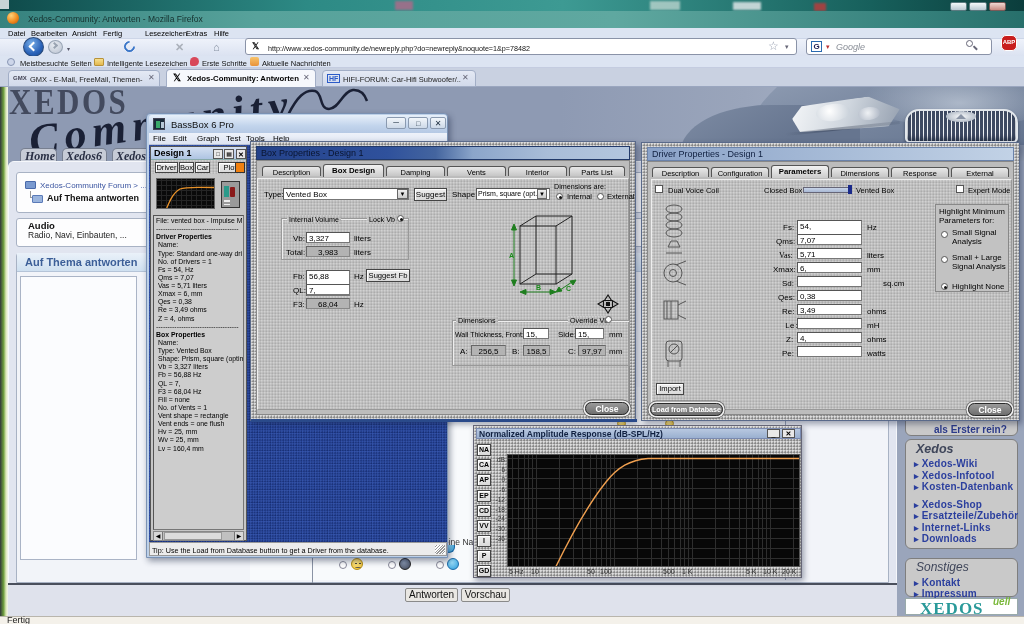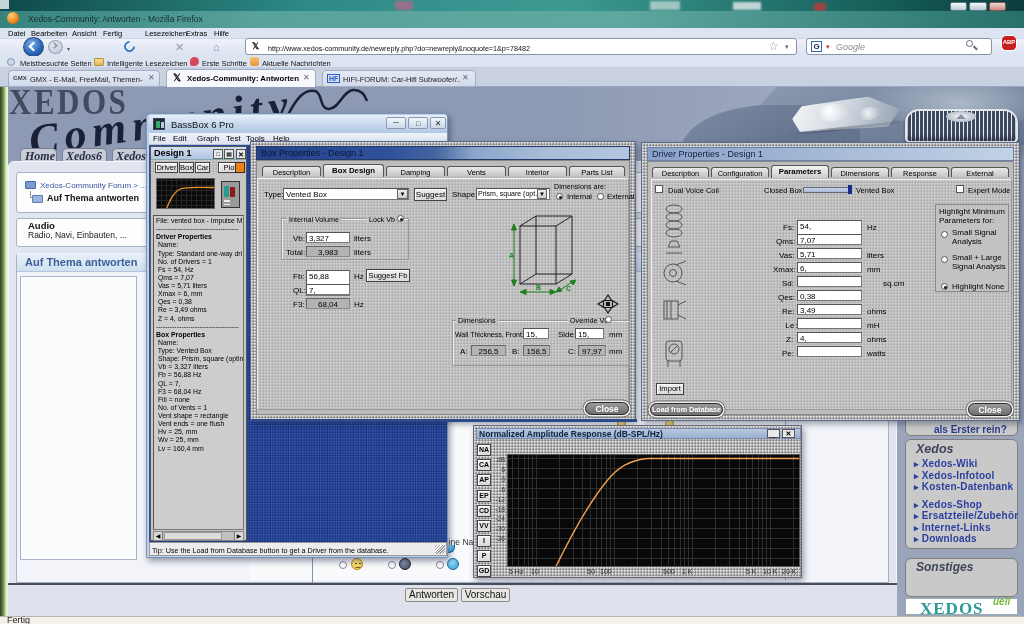--- a/index.html
+++ b/index.html
@@ -170,21 +170,25 @@
   <div class="a" style="left:905px;top:352px;width:113px;height:110px;">
     <div class="sbLink" style="top:19px;">Xedos-Wiki</div>
     <div class="sbLink" style="top:31px;">Xedos-Infotool</div>
     <div class="sbLink" style="top:42px;">Kosten-Datenbank</div>
     <div class="sbLink" style="top:60px;">Xedos-Shop</div>
     <div class="sbLink" style="top:71px;">Ersatzteile/Zubehör</div>
     <div class="sbLink" style="top:83px;">Internet-Links</div>
     <div class="sbLink" style="top:94px;">Downloads</div>
   </div>
   <div class="a" style="left:905px;top:471px;width:113px;height:39px;background:#c9c9c9;border:1px solid #7e7e7e;border-radius:6px;"></div>
-  <div class="a" style="left:916px;top:473px;font-size:12px;font-style:italic;font-weight:bold;color:#3f465a;">Sonstiges</div>
+  <div class="a" style="left:916px;top:473px;font-size:12px;font-style:italic;font-weight:normal;color:#3f465a;">Sonstiges</div>
+  <div class="a" style="left:905px;top:471px;width:113px;height:39px;">
+    <div class="sbLink" style="top:19px;">Kontakt</div>
+    <div class="sbLink" style="top:29.5px;">Impressum</div>
+  </div>
   <div class="a" style="left:905px;top:511px;width:113px;height:17px;background:#fff;border:1px solid #9aa;"></div>
   <div class="a" style="left:920px;top:512px;font-family:'Liberation Serif',serif;font-size:17px;font-weight:bold;letter-spacing:1px;color:#2a9a9a;">XEDOS</div>
   <div class="a" style="left:993px;top:509px;font-size:10px;color:#7ab83a;font-weight:bold;font-style:italic;">uell</div>
 
   <div class="a" style="left:0;top:0;width:8px;height:529px;background:linear-gradient(90deg,#31363a,#6f9f3f 45%,#dce8b8 75%,#f4f6ee);"></div>
 </div>
 
 <div class="a" style="left:0;top:616px;width:1024px;height:8px;background:#f4f1ea;border-top:1px solid #b9b5ac;"></div>
 <div class="a" style="left:7px;top:615px;font-size:9px;color:#222;">Fertig</div>
 
@@ -431,21 +435,21 @@
       <circle cx="12" cy="148" r="5"></circle>
           <path d="M8,152 L16,144 M6,160 L6,166 M18,160 L18,166"></path>
     </g>
   </svg>
 
   <div class="lbl a" style="left:141px;top:80px;">Fs:</div>
       <div class="inp a" style="left:155px;top:77px;width:65px;height:15px;">54,</div>
       <div class="lbl a" style="left:225px;top:80px;">Hz</div>
   <div class="lbl a" style="left:134px;top:94px;">Qms:</div>
       <div class="inp a" style="left:155px;top:91px;width:65px;height:11px;">7,07</div>
-  <div class="lbl a" style="left:137px;top:108px;">Vas:</div>
+  <div class="lbl a" style="left:137px;top:108px;font-family:Liberation Serif, serif;">Vas:</div>
       <div class="inp a" style="left:155px;top:105px;width:65px;height:11px;">5,71</div>
       <div class="lbl a" style="left:225px;top:108px;">liters</div>
   <div class="lbl a" style="left:131px;top:122px;">Xmax:</div>
       <div class="inp a" style="left:155px;top:119px;width:65px;height:11px;">6,</div>
       <div class="lbl a" style="left:225px;top:122px;">mm</div>
   <div class="lbl a" style="left:140px;top:136px;">Sd:</div>
       <div class="inp a" style="left:155px;top:133px;width:65px;height:11px;"></div>
       <div class="lbl a" style="left:225px;top:136px;padding-left:16px;">sq.cm</div>
   <div class="lbl a" style="left:136px;top:150px;">Qes:</div>
       <div class="inp a" style="left:155px;top:147px;width:65px;height:11px;">0,38</div>

